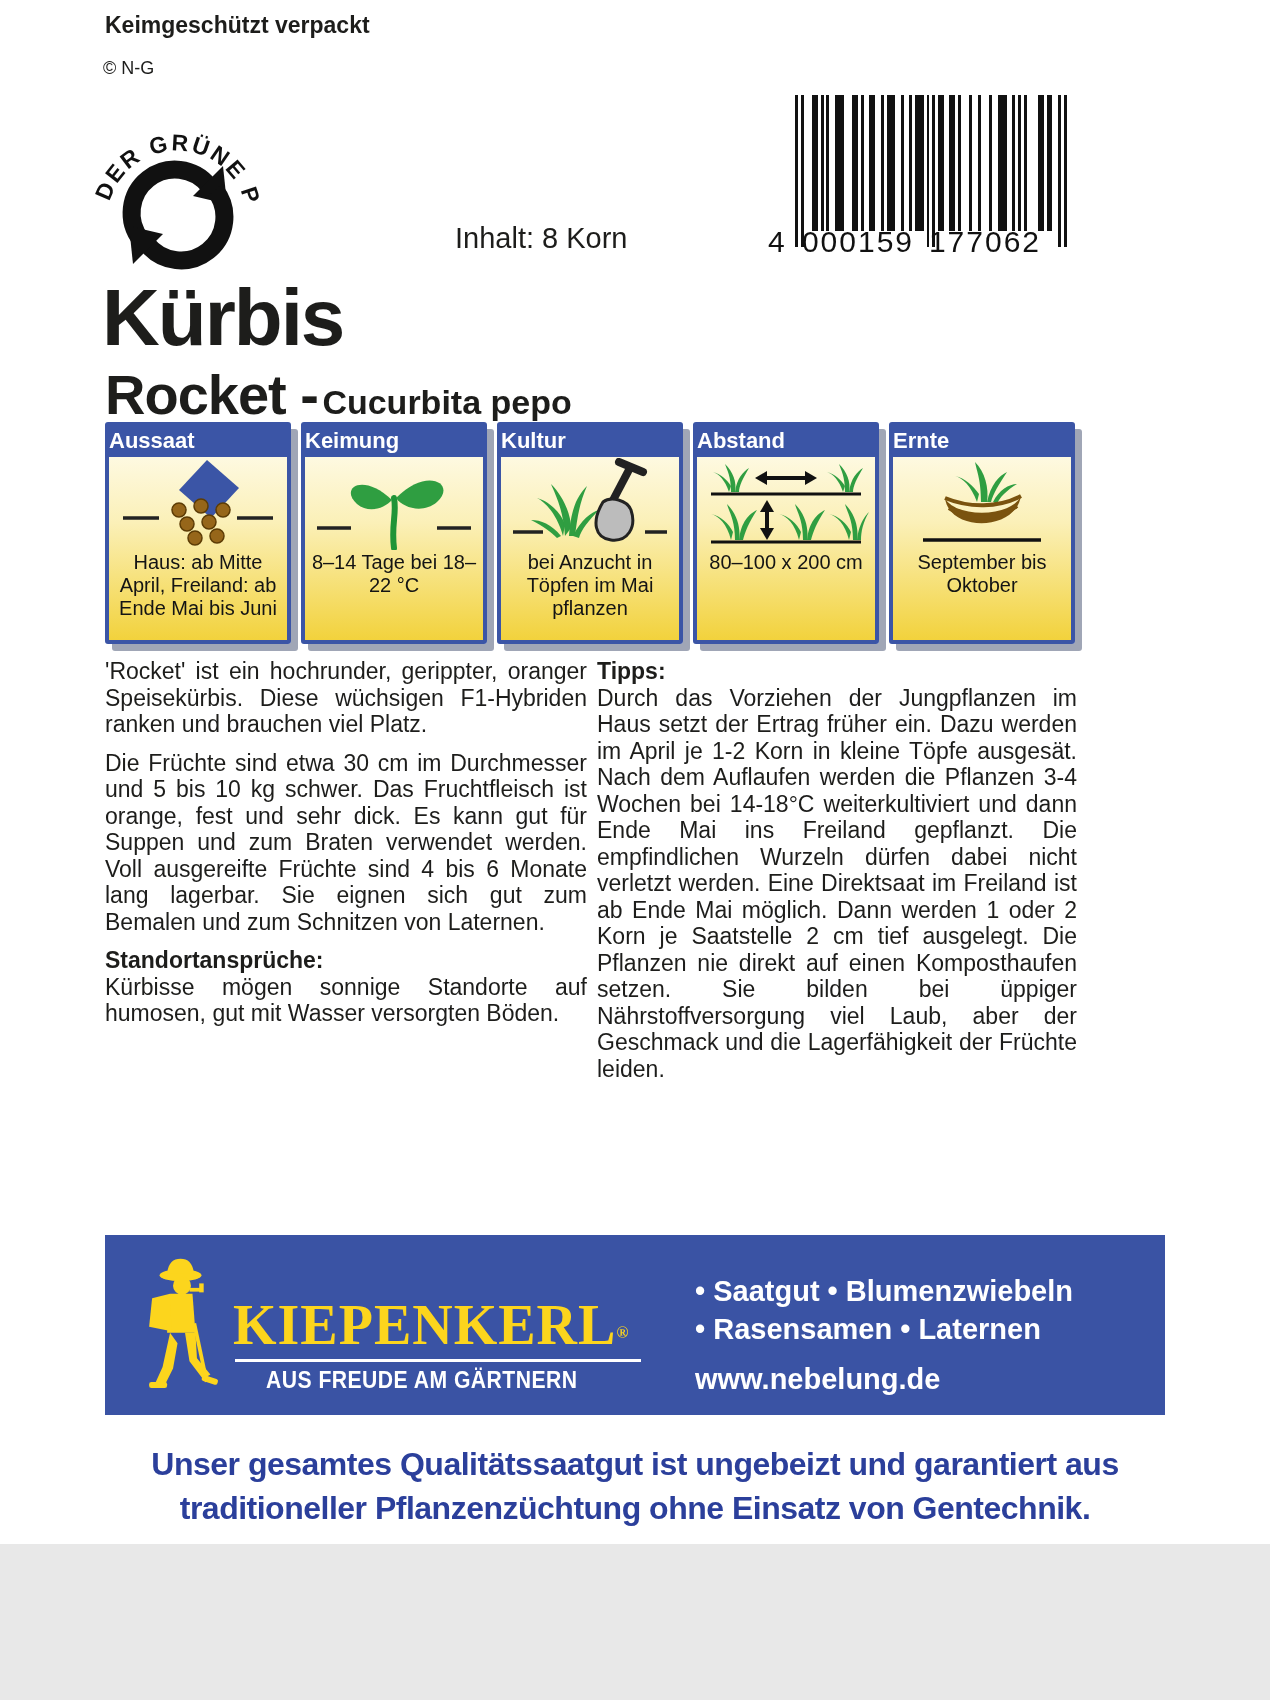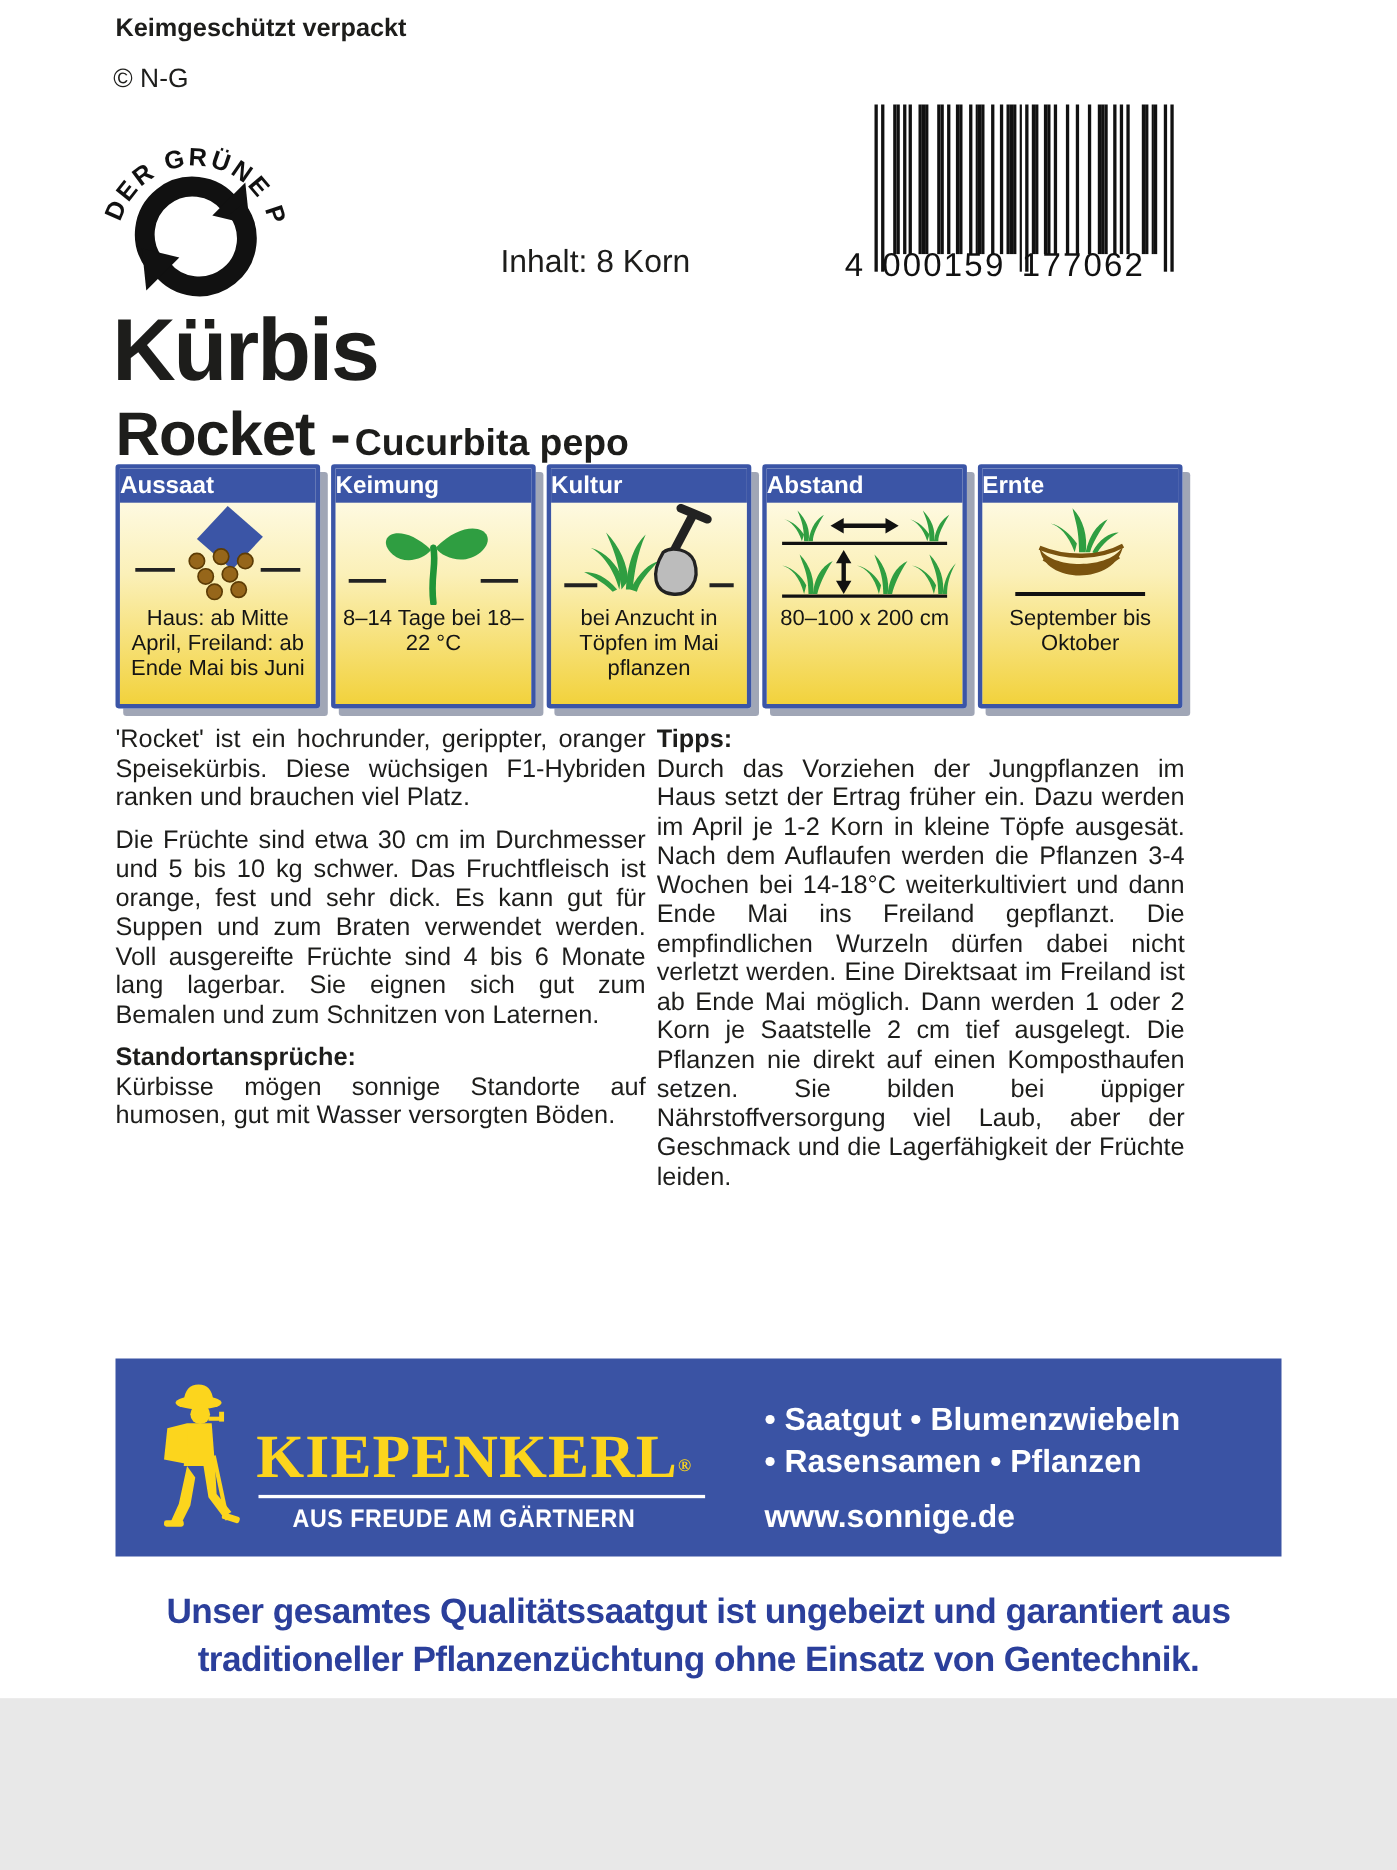--- a/index.html
+++ b/index.html
@@ -3,21 +3,21 @@
 <meta charset="utf-8">
 <style>
   html,body{margin:0;padding:0;background:#e8e8e8;}
   .page{
     position:relative;width:1270px;height:1544px;background:#ffffff;
     margin:0 auto;overflow:hidden;
     font-family:"Liberation Sans", sans-serif;color:#1d1d1b;
   }
   .abs{position:absolute;}
   .top-note{left:105px;top:12px;font-size:23px;font-weight:bold;}
-  .copyright{left:103px;top:58px;font-size:24px;}
+  .copyright{left:103px;top:58px;font-size:18px;}
   .green-dot{left:95px;top:102px;width:165px;height:172px;}
   .inhalt{left:455px;top:222px;font-size:29px;}
 
   
   .barcode{left:768px;top:95px;width:300px;height:165px;}
   .barcode-bars{position:absolute;left:27px;top:0;width:272px;height:152px;display:flex;align-items:flex-start;}
   .bar{flex:1 1 0;height:136px;}
   .bar.on{background:#111;}
   .bar.guard{height:152px;}
   .barcode-digits{position:absolute;left:0;top:130px;width:300px;display:flex;font-size:30px;color:#111;}
@@ -343,22 +343,22 @@
           <rect x="8" y="170" width="24" height="8" rx="3"></rect>
           <rect x="80" y="160" width="22" height="8" rx="3" transform="rotate(18 80 160)"></rect>
           <rect x="66" y="92" width="5" height="80" transform="rotate(-12 66 92)"></rect>
         </g>
       </svg>
     </div>
     <div class="kiep-word"><span>KIEPENKERL</span><sup>®</sup></div>
     <div class="kiep-rule"></div>
     <div class="kiep-tagline">AUS FREUDE AM GÄRTNERN</div>
     <div class="prod1">• Saatgut • Blumenzwiebeln</div>
-    <div class="prod2">• Rasensamen • Pflanzen</div>
-    <div class="website">www.sonnige.de</div>
+    <div class="prod2">• Rasensamen • Laternen</div>
+    <div class="website">www.nebelung.de</div>
   </div>
 
   <div class="abs slogan">
     <div>Unser gesamtes Qualitätssaatgut ist ungebeizt und garantiert aus</div>
     <div>traditioneller Pflanzenzüchtung ohne Einsatz von Gentechnik.</div>
   </div>
 
   <div class="abs print-code">GL 4701959 mon U</div>
 
 </div>

